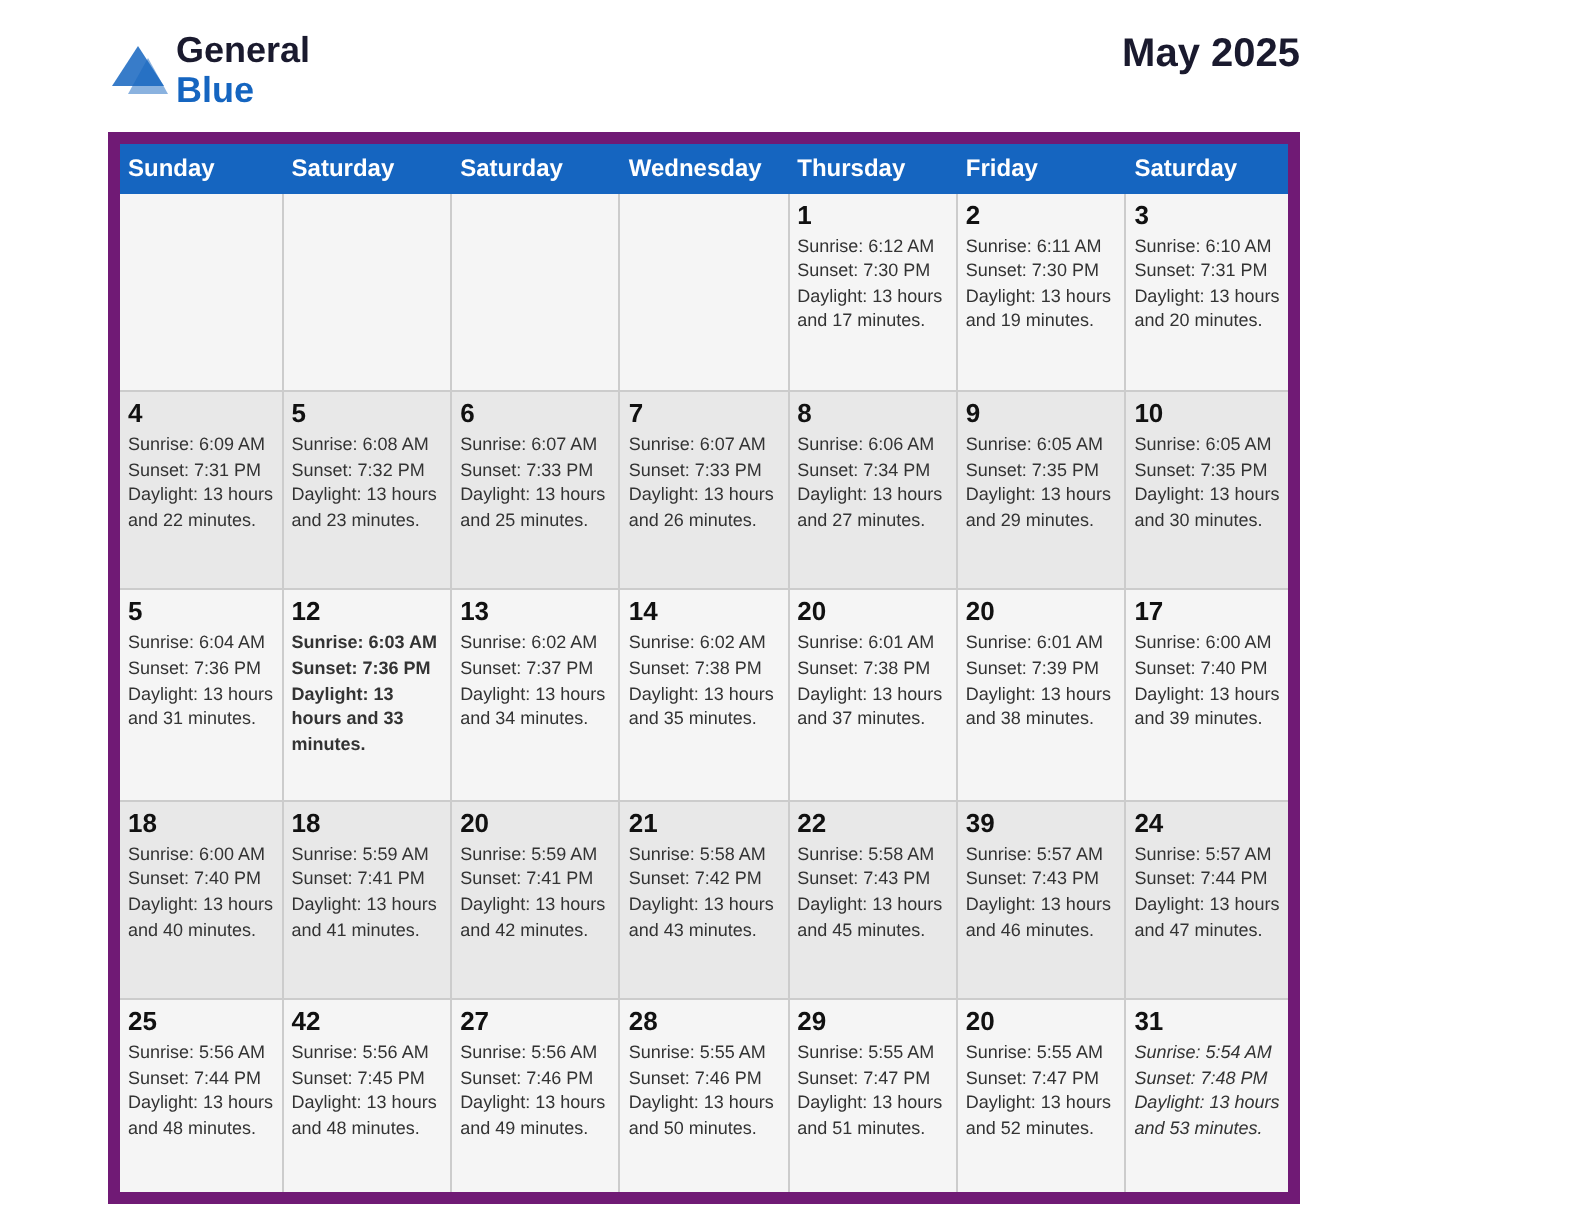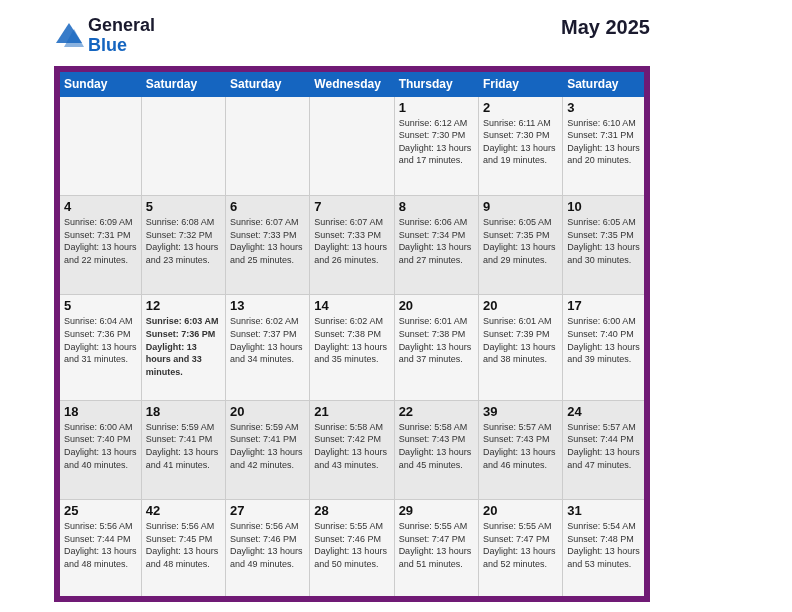--- a/index.html
+++ b/index.html
@@ -330,20 +330,20 @@
 Daylight: 13 hours and 51 minutes.</div>
           </td>
           <td>
             <span class="day-num">20</span>
             <div class="day-info" style="white-space: pre-line;">Sunrise: 5:55 AM
 Sunset: 7:47 PM
 Daylight: 13 hours and 52 minutes.</div>
           </td>
           <td>
             <span class="day-num">31</span>
-            <div class="day-info" style="white-space: pre-line;">Sunrise: 5:54 AM
+            <div class="day-info" style="white-space: pre-line; font-style: italic;">Sunrise: 5:54 AM
 Sunset: 7:48 PM
 Daylight: 13 hours and 53 minutes.</div>
           </td>
         </tr>
       </tbody>
   </table>
 </div>
 
 </body></html>

